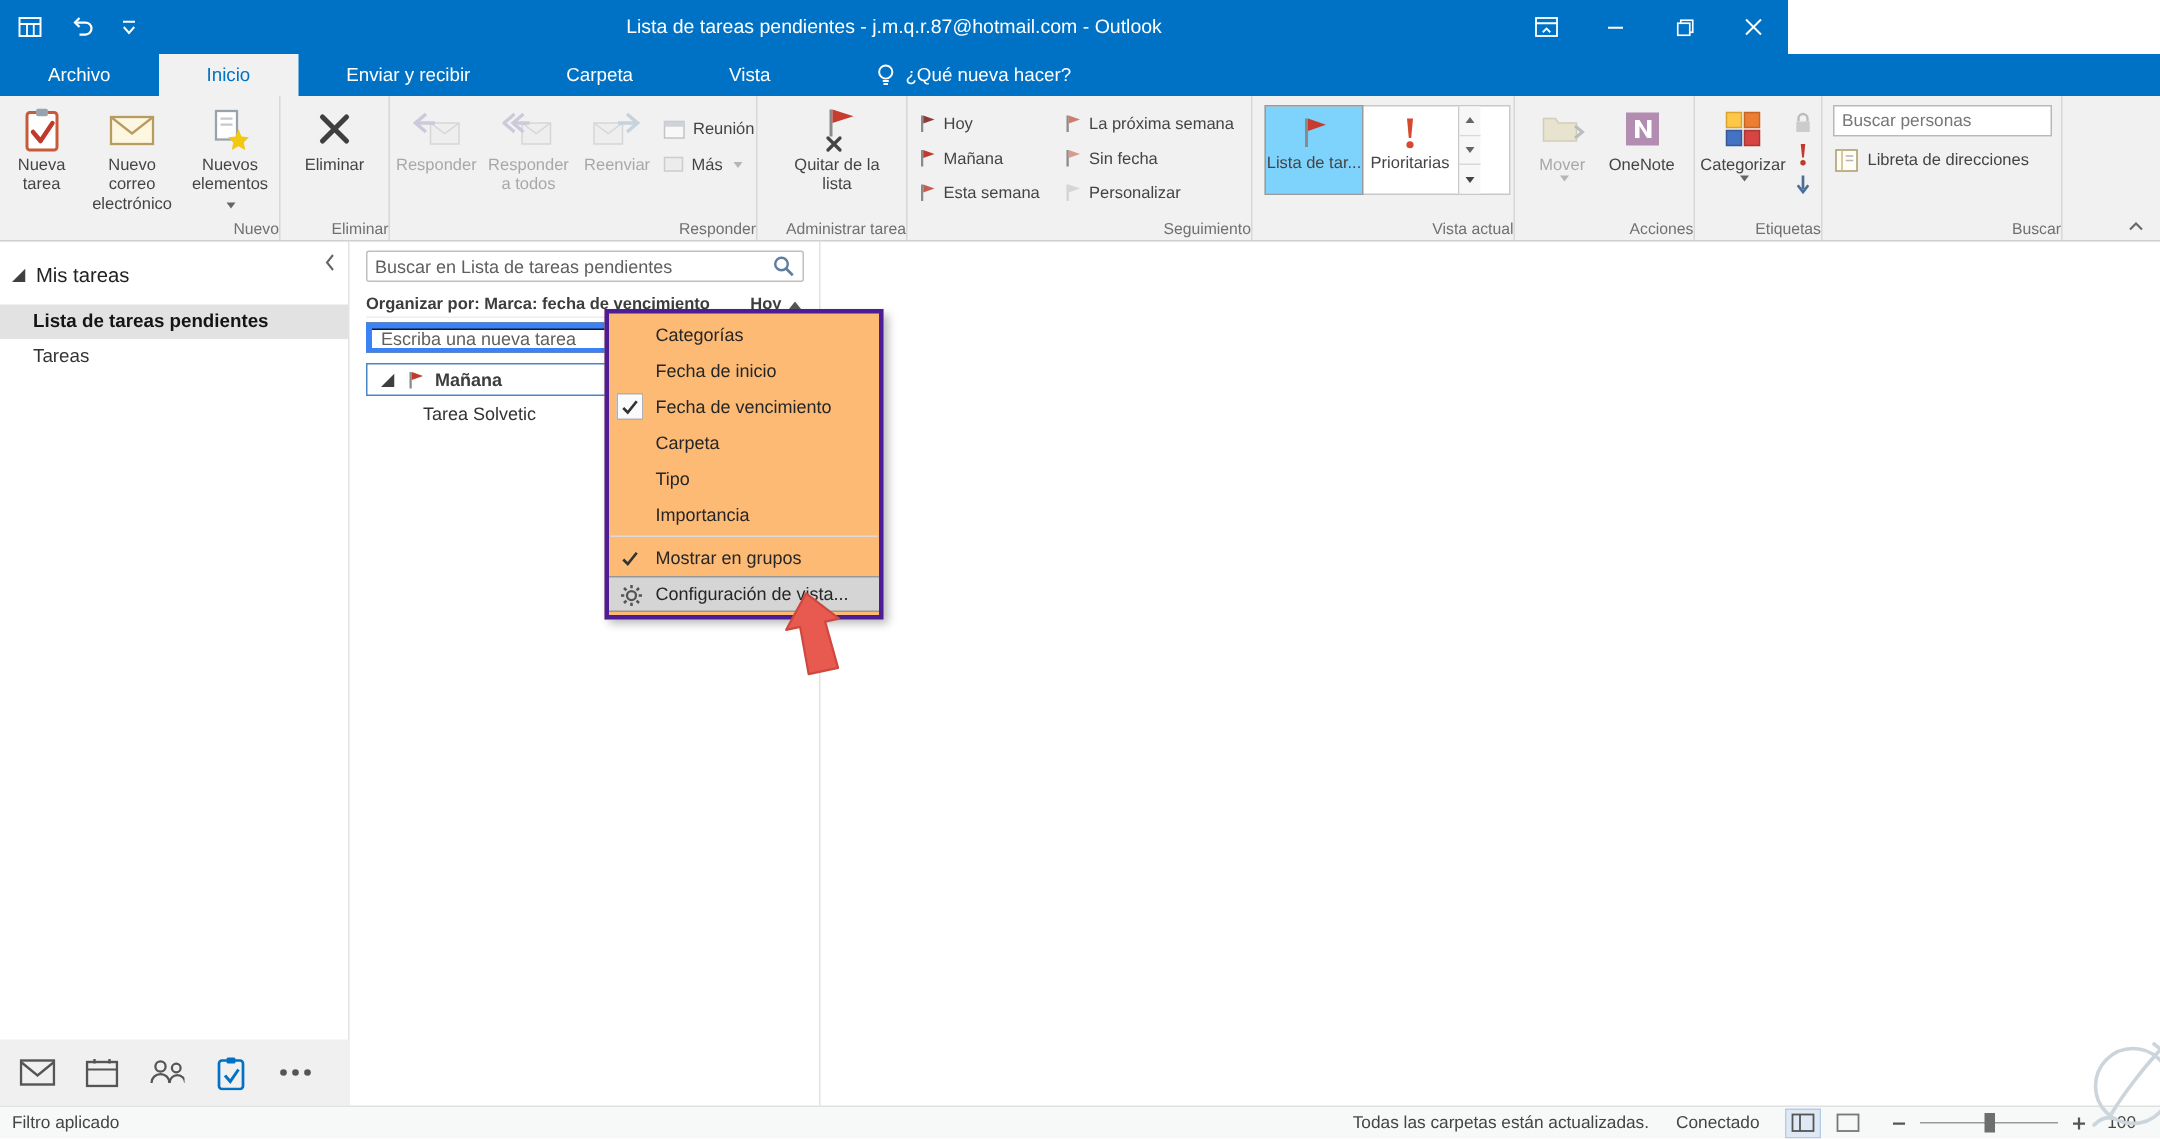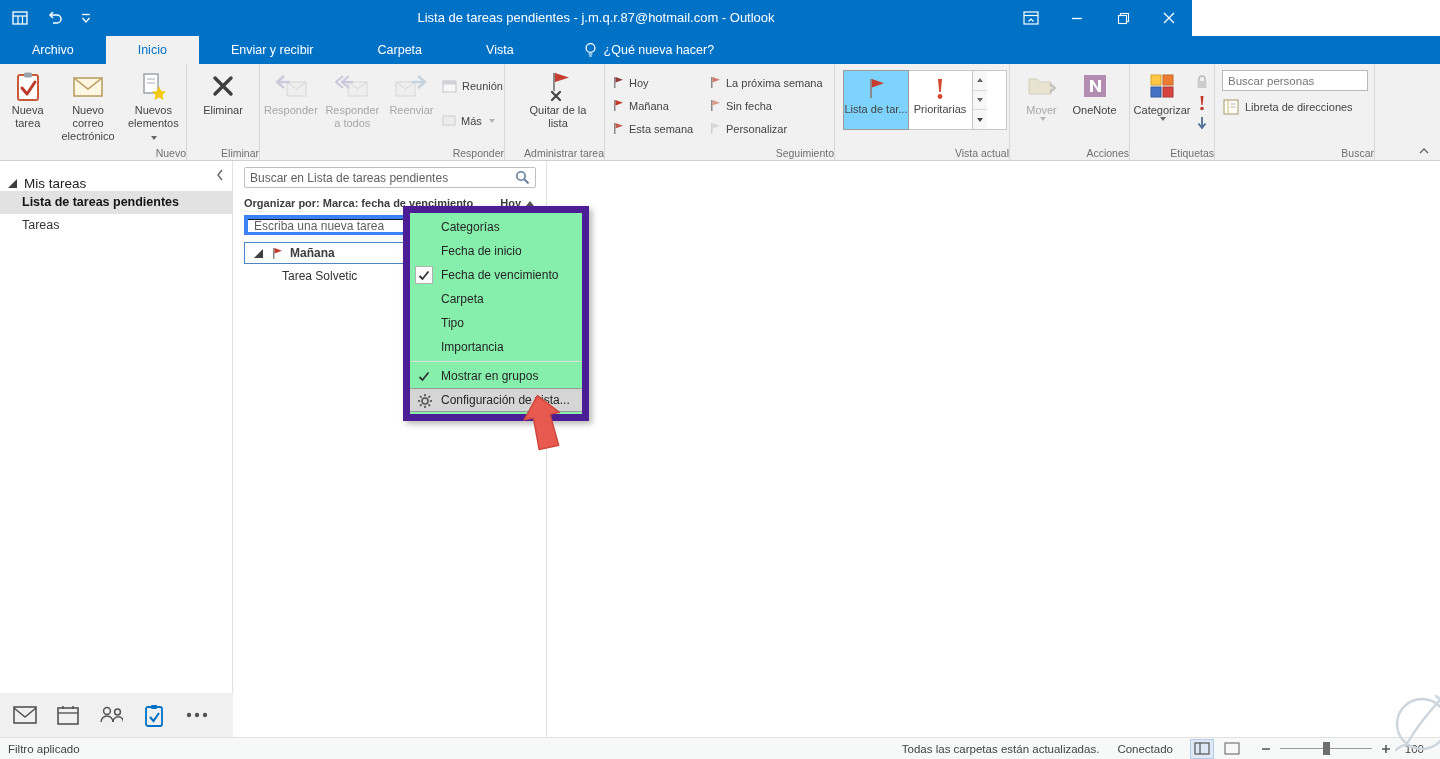--- a/index.html
+++ b/index.html
@@ -27,42 +27,42 @@
 .glabel{position:absolute;bottom:1px;left:0;right:0;text-align:right;font-size:10.5px;color:#707070}
 .gbody{display:flex;height:100%}
 .bb{display:flex;flex-direction:column;align-items:center;padding:4px 2px 0;cursor:default}
 .bb .ic{height:32px;display:flex;align-items:center;justify-content:center}
 .bb .lb{font-size:11px;line-height:13px;text-align:center;color:#444;margin-top:2px}
 .dis,.dis .lb{color:#a8a8a8}
 .dis svg{opacity:.5}
 .sbn{display:flex;align-items:center;gap:5px;height:23px;padding:0 4px;font-size:11px;color:#444;white-space:nowrap;cursor:default}
 .car{width:0;height:0;border-left:3.5px solid transparent;border-right:3.5px solid transparent;border-top:4px solid #666;display:inline-block;margin-left:2px}
 .dis .car{border-top-color:#b5b5b5}
-.rs-col{display:flex;flex-direction:column;padding-top:8px;gap:12px}
+.rs-col{display:flex;flex-direction:column;padding-top:8px;gap:1px}
 .seg-cols{display:flex;padding-top:5px}
 .seg-col{display:flex;flex-direction:column}
 
 .gallery{display:flex;border:1px solid #c8c8c8;background:#fff;height:60px;margin:4px 0 0 6px}
 .gcell{width:64px;display:flex;flex-direction:column;align-items:center;justify-content:flex-start;padding-top:6px;cursor:default}
 .gcell.sel{background:#7dd3fc;outline:1px solid #9a9a9a}
 .gcell .glb{font-size:11px;color:#444;margin-top:3px;white-space:nowrap}
 .gscroll{width:15px;display:flex;flex-direction:column;border-left:1px solid #c8c8c8}
 .gs{flex:1;display:flex;align-items:center;justify-content:center;border-bottom:1px solid #d8d8d8;background:#f7f7f7}
 .gs:last-child{border-bottom:0}
 .tri-up{width:0;height:0;border-left:3.5px solid transparent;border-right:3.5px solid transparent;border-bottom:4px solid #666}
 .tri-dn{width:0;height:0;border-left:3.5px solid transparent;border-right:3.5px solid transparent;border-top:4px solid #666}
 .minicol{display:flex;flex-direction:column;align-items:center;gap:5px;padding-top:8px;width:20px}
 .srch-input{width:146px;height:21px;border:1px solid #b8b8b8;background:#fff;margin-top:4px;font-size:11.5px;color:#444;padding:0 5px;outline:0;font-family:inherit}
 .libreta-row{display:flex;align-items:center;gap:5px;margin-top:8px;font-size:11px;color:#444}
 .ribbon-collapse{position:absolute;right:10px;bottom:5px;cursor:default}
 
 
 .sidebar{position:absolute;left:0;top:161px;width:233px;bottom:22px;background:#fff;border-right:1px solid #e3e3e3;z-index:2}
 .sb-collapse{position:absolute;right:8px;top:8px}
-.sb-header{display:flex;align-items:center;gap:7px;padding:15px 0 0 8px;font-size:13.5px;color:#222}
+.sb-header{display:flex;align-items:center;gap:7px;padding:15px 0 12px 8px;font-size:13.5px;color:#222}
 .sb-item{height:23px;line-height:23px;padding-left:22px;font-size:12.5px;color:#333;cursor:default;white-space:nowrap}
 .sb-item.sel{background:#e2e2e2;font-weight:bold;color:#141414}
 .bottom-nav{position:absolute;left:0;bottom:0;width:233px;height:44px;background:#f0f0f0;display:flex;align-items:center;gap:19px;padding-left:13px}
 .nav-ic{display:flex;align-items:center;justify-content:center;width:24px;height:26px;cursor:default}
 
 
 .content{position:absolute;left:234px;top:161px;right:0;bottom:22px;background:#fff;z-index:1}
 .vdiv{position:absolute;left:312px;top:0;bottom:0;width:1px;background:#e3e3e3}
 .search{position:absolute;left:10px;top:6px;width:292px;height:21px;border:1px solid #bfbfbf;border-radius:2px;display:flex;align-items:center;background:#fff}
 .search input{flex:1;border:0;outline:0;font-size:12px;font-family:inherit;padding:0 5px;color:#444;background:transparent}
@@ -72,21 +72,21 @@
 .orgrow{position:absolute;left:10px;top:34px;width:292px;height:17px;display:flex;align-items:center;font-size:11px;font-weight:bold;color:#3d3d3d;border-bottom:1px solid #ededed;white-space:nowrap}
 .org-r{margin-left:auto;display:flex;align-items:center;gap:5px;padding-right:2px}
 .caru{width:0;height:0;border-left:4px solid transparent;border-right:4px solid transparent;border-bottom:5px solid #555}
 .newtask{position:absolute;left:10px;top:54px;width:292px;height:20px;border:4px solid #3b82f6;background:#0f172a}
 .newtask input{width:100%;height:100%;border:0;outline:0;padding:0 6px;font-size:12px;font-family:inherit;color:#444}
 .grouprow{position:absolute;left:10px;top:81px;width:292px;height:22px;border:1px solid #4a86c5;display:flex;align-items:center;gap:7px;padding-left:9px;background:#fff}
 .grouprow .gtext{font-weight:bold;font-size:12px;color:#3d3d3d}
 .taskrow{position:absolute;left:48px;top:108px;font-size:12px;color:#333;cursor:default}
 
 
-.menu{position:absolute;left:403px;top:206px;width:186px;background:#86efac;border:7px solid #4c1d95;box-shadow:3px 3px 6px rgba(0,0,0,.28);z-index:40;padding:2px 0}
+.menu{position:absolute;left:403px;top:206px;width:186px;background:#fdba74;border:3px solid #4c1d95;box-shadow:3px 3px 6px rgba(0,0,0,.28);z-index:40;padding:2px 0}
 .mi{height:24px;display:flex;align-items:center;position:relative;padding-left:31px;font-size:12px;color:#262626;cursor:default}
 .mi .chk{position:absolute;left:5px;top:3px;width:18px;height:18px;display:flex;align-items:center;justify-content:center}
 .chk.boxed{border:1px solid #b0b0b0;background:#fbfbfb}
 .msep{height:1px;background:#dcdcdc;margin:2px 1px}
 .mi.hl{background:#d5d5d5;border-top:1px solid #979797;border-bottom:1px solid #979797}
 .mi .gearwrap{position:absolute;left:7px;top:4px}
 
 
 .red-arrow{position:absolute;left:522px;top:394px;z-index:50;transform:rotate(-12deg)}
 

